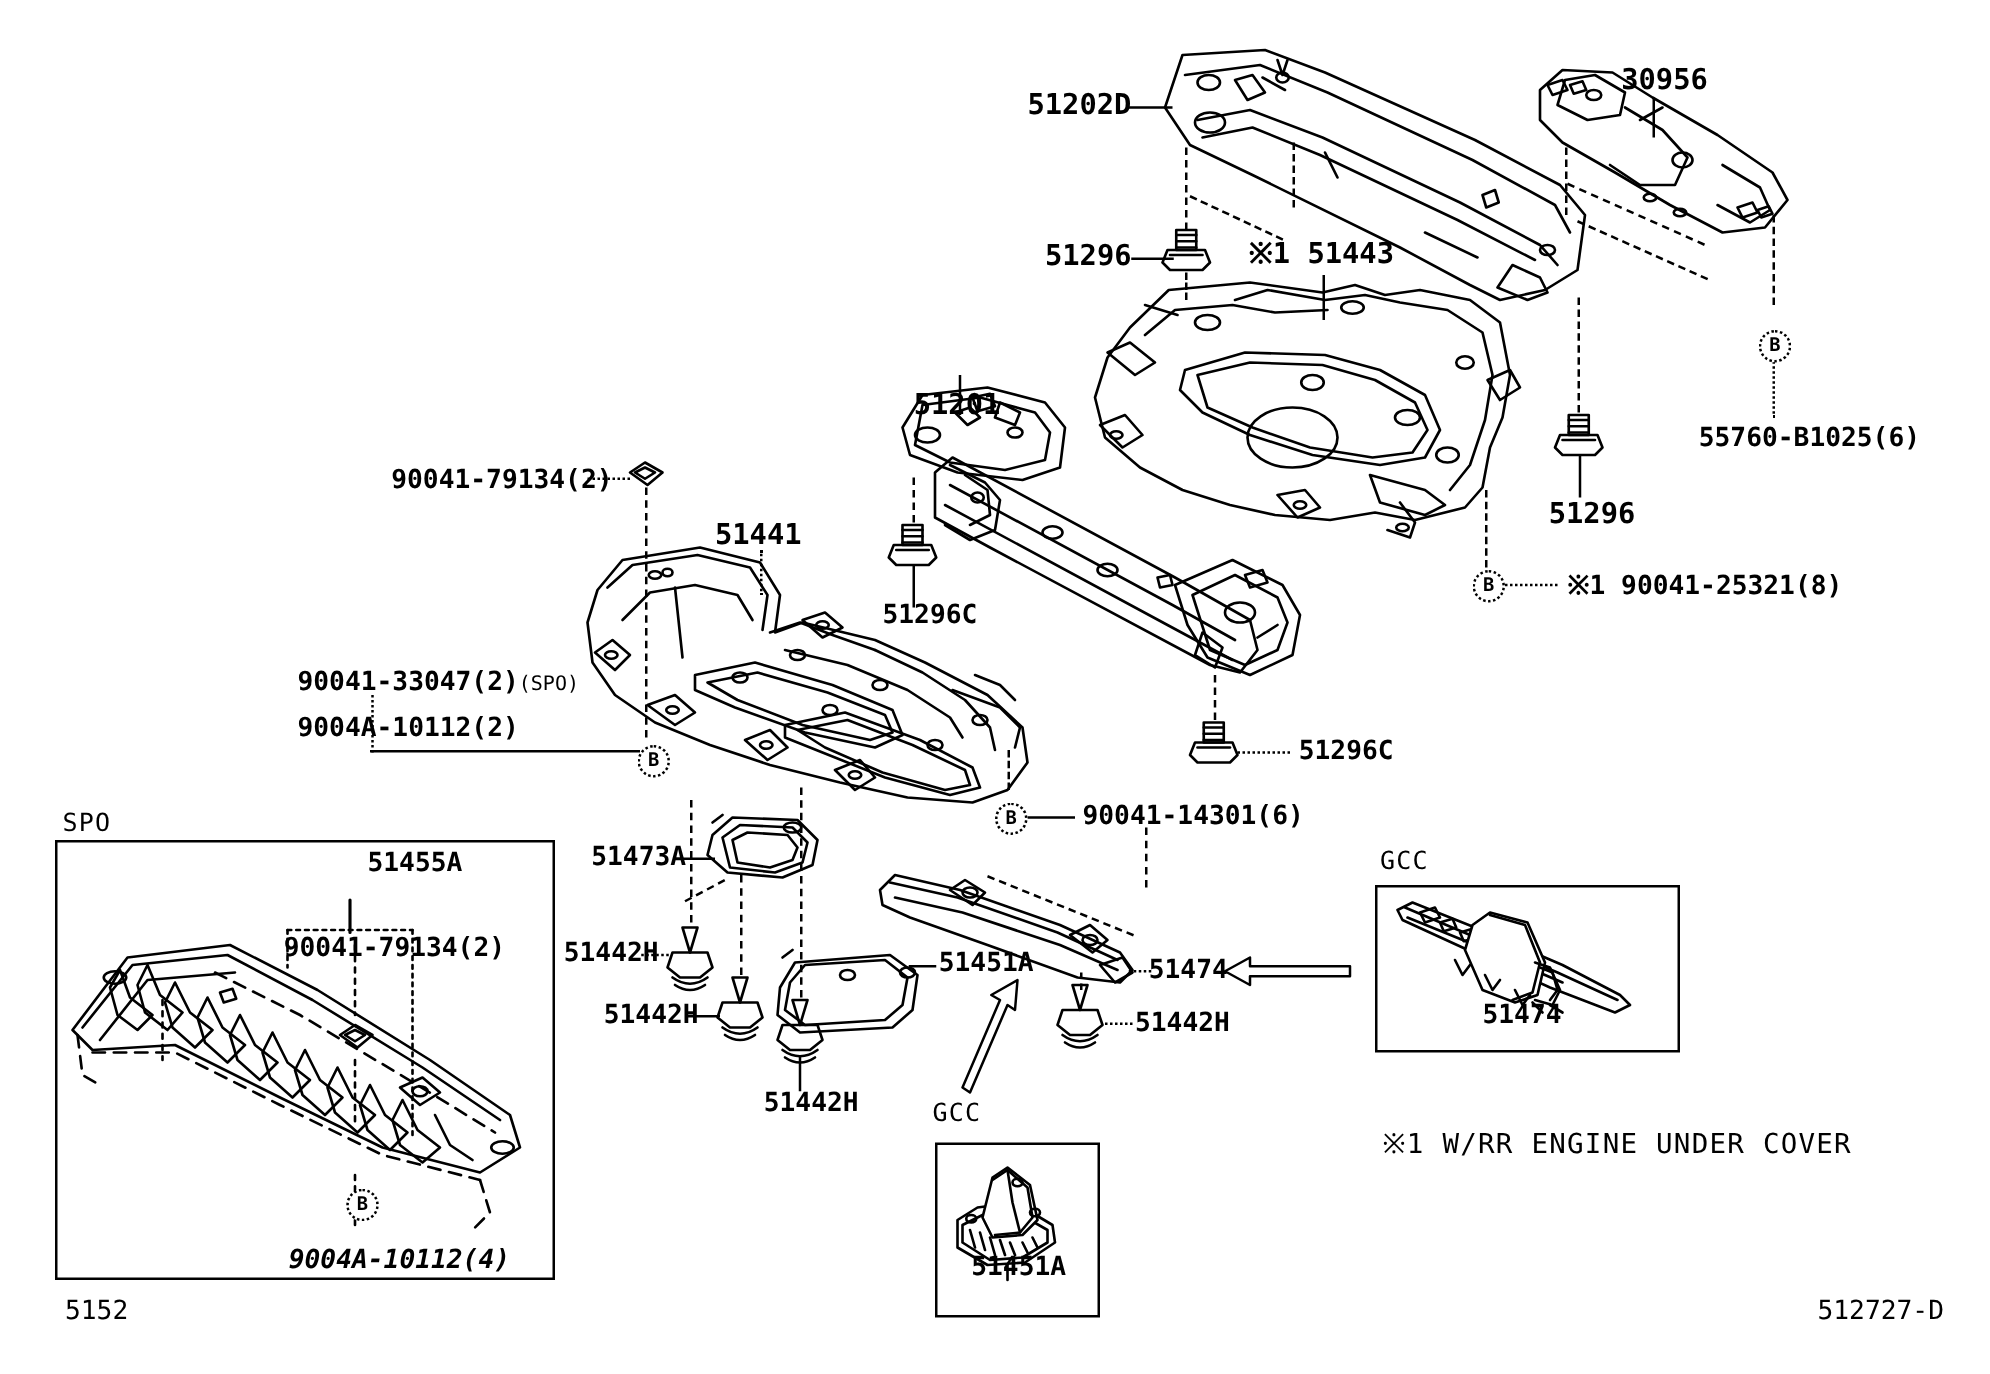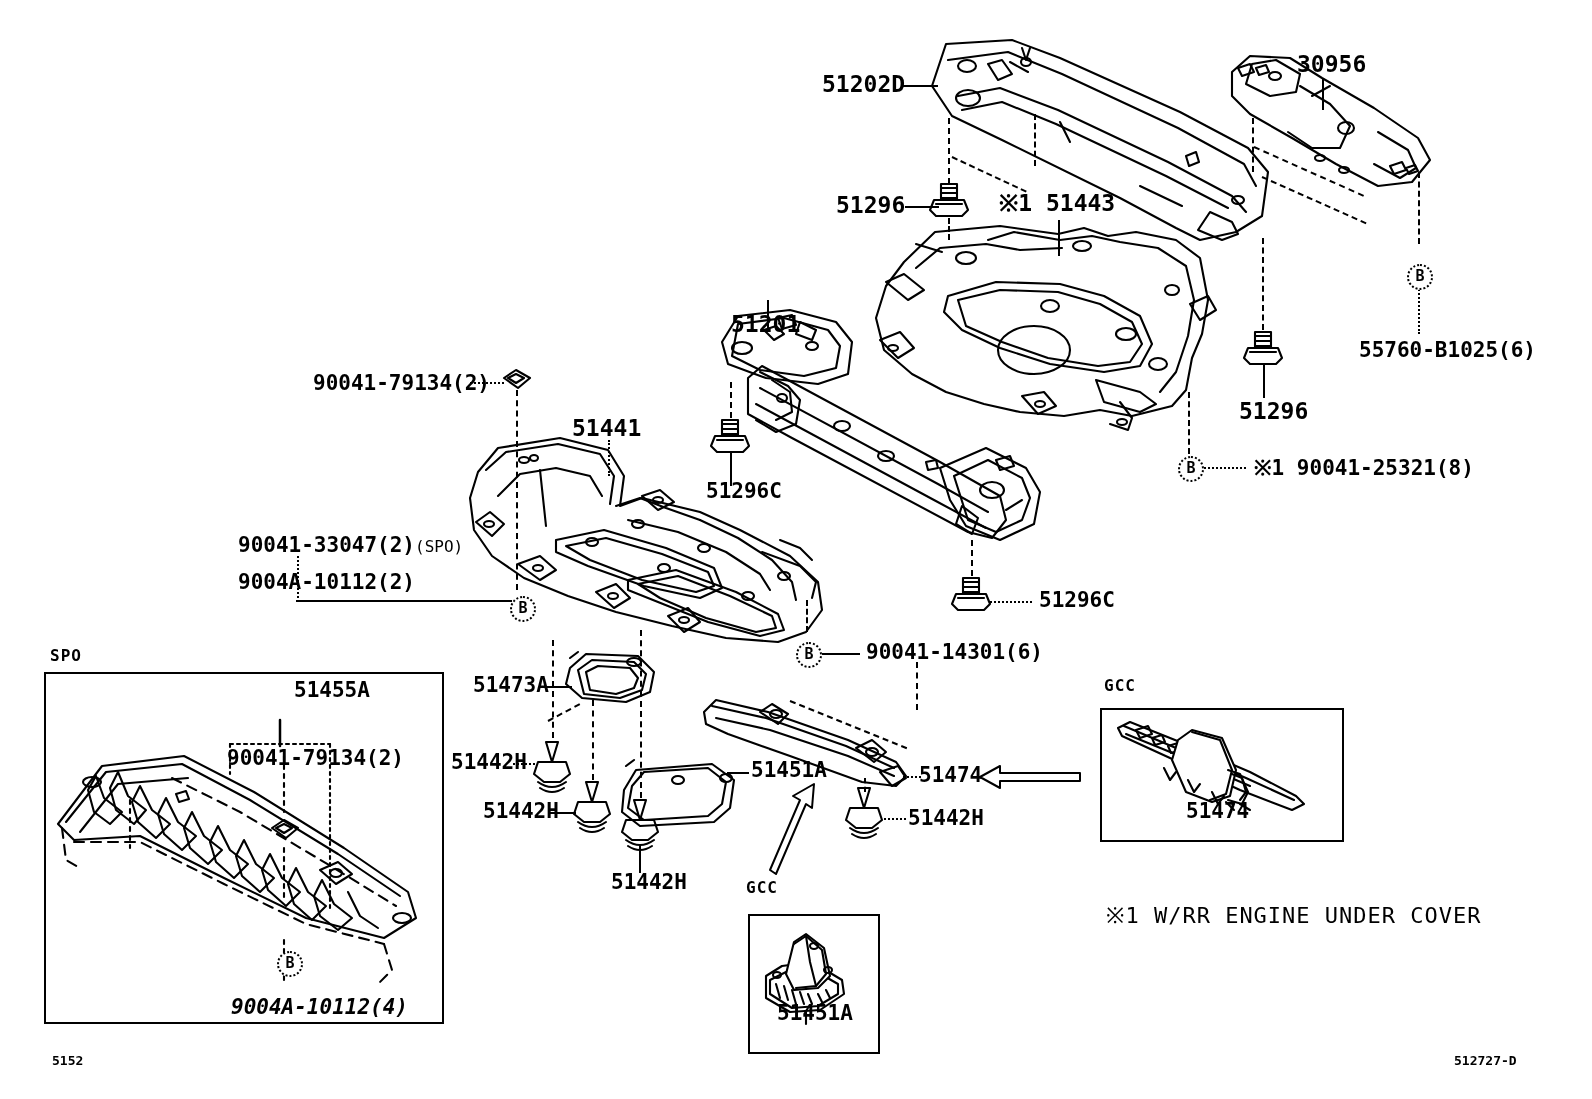--- a/index.html
+++ b/index.html
@@ -23,22 +23,22 @@
     color: #000;
     font-family: "DejaVu Sans Mono", monospace;
     font-weight: bold;
     white-space: nowrap;
     letter-spacing: 0px;
     line-height: 1;
   }
   .lbl.big   { font-size: 23px; }
   .lbl.mid   { font-size: 21px; }
   .lbl.note  { font-size: 22px; font-weight: normal; letter-spacing: 1px;}
-  .lbl.corner{ font-size: 13px; font-weight: bold; margin-top: 16px; }
-  .lbl.boxtag{ font-size: 16px; font-weight: bold; letter-spacing:1px;}
+  .lbl.corner{ font-size: 21px; font-weight: normal; }
+  .lbl.boxtag{ font-size: 20px; font-weight: normal; letter-spacing:1px;}
   .sub {
     font-size: 16px;
     font-weight: normal;
   }
   
   .ln {
     position: absolute;
     background: #000;
   }
   .ln.h { height: 2px; }

